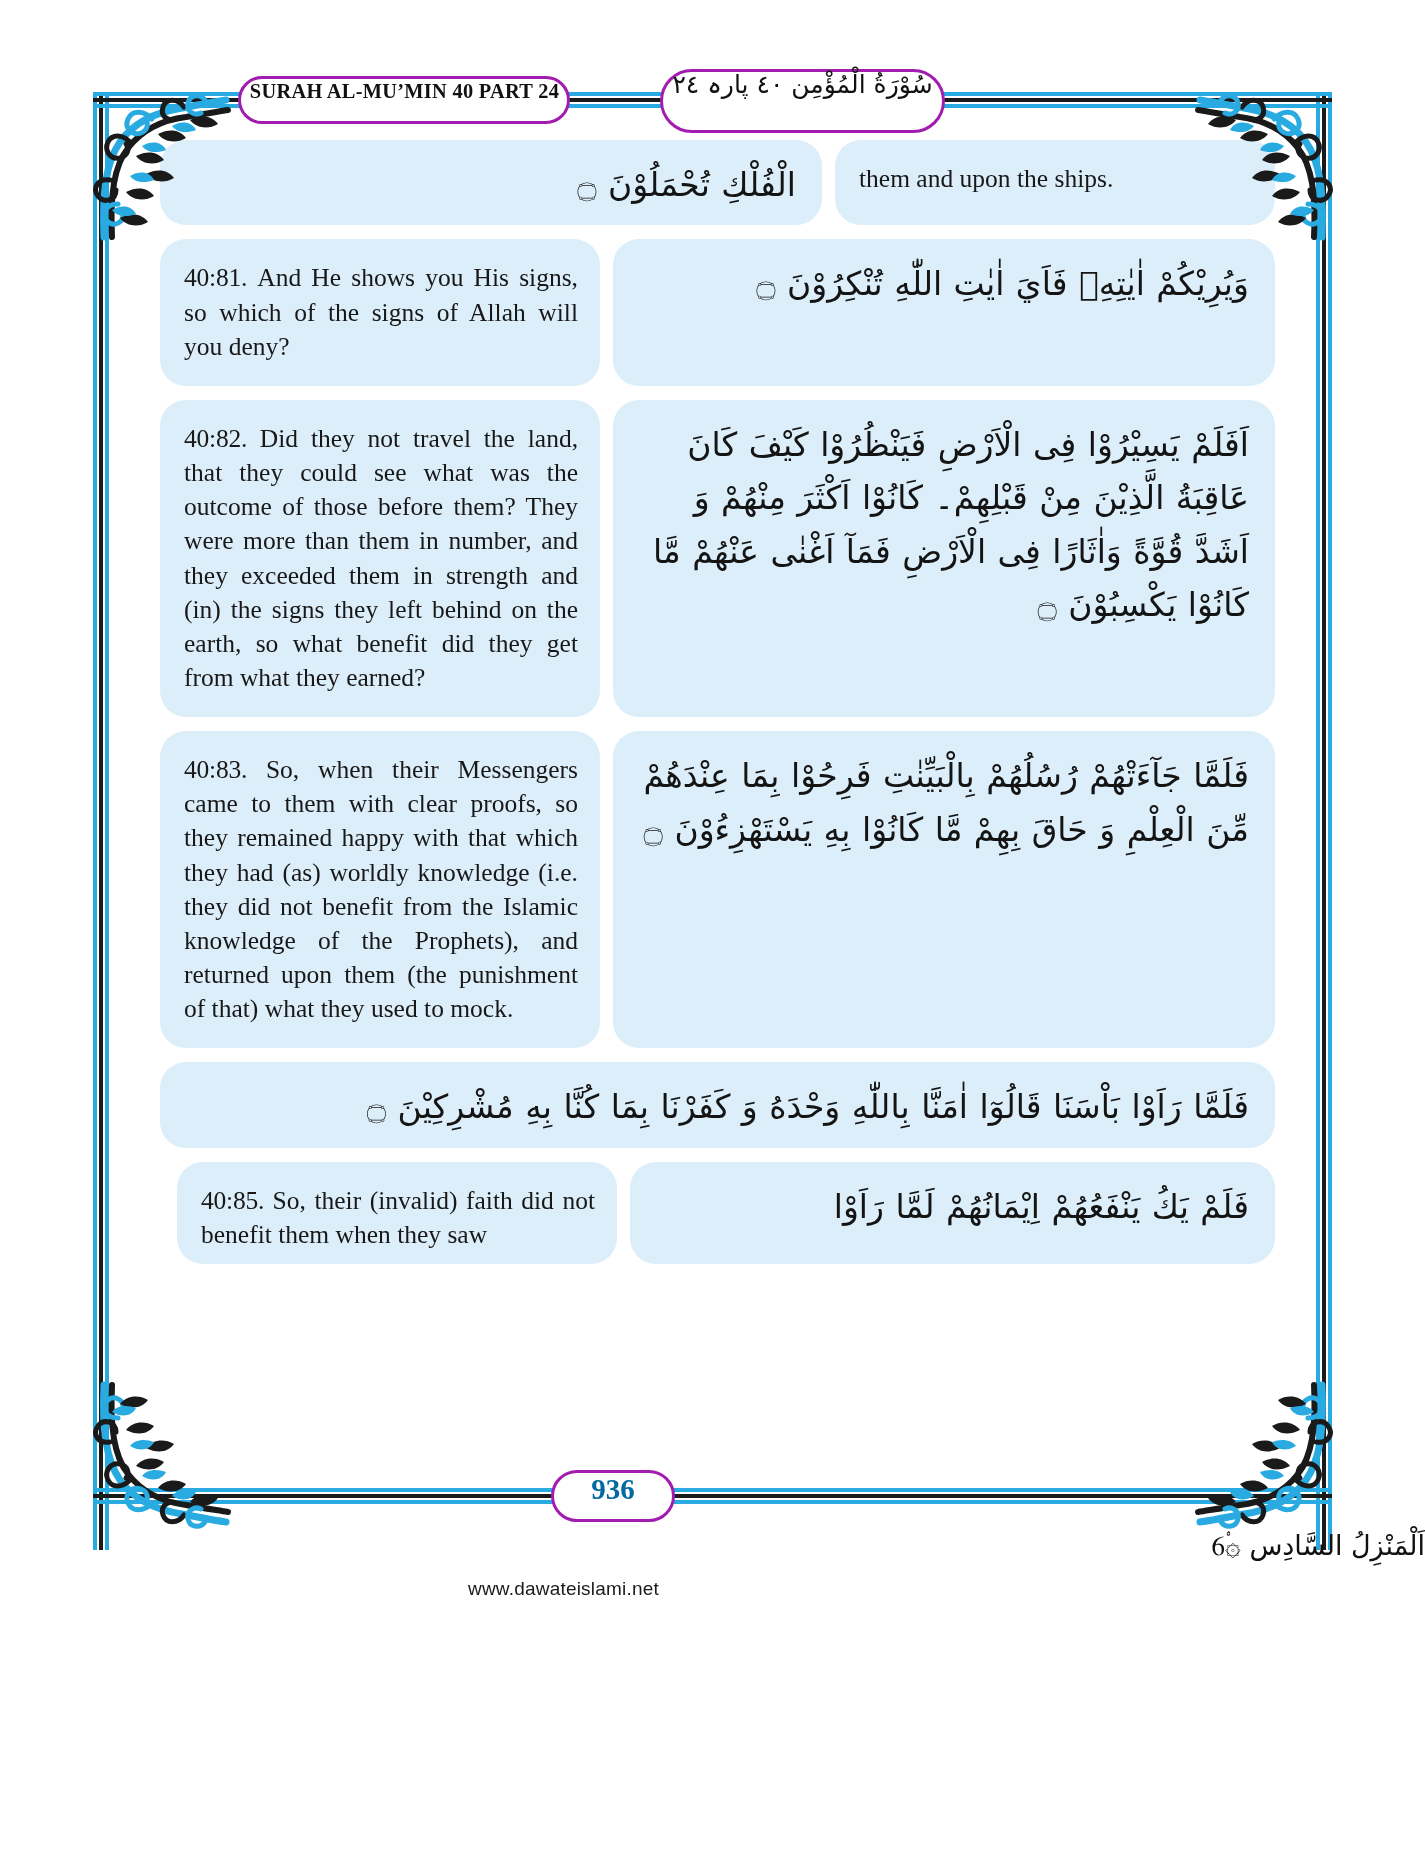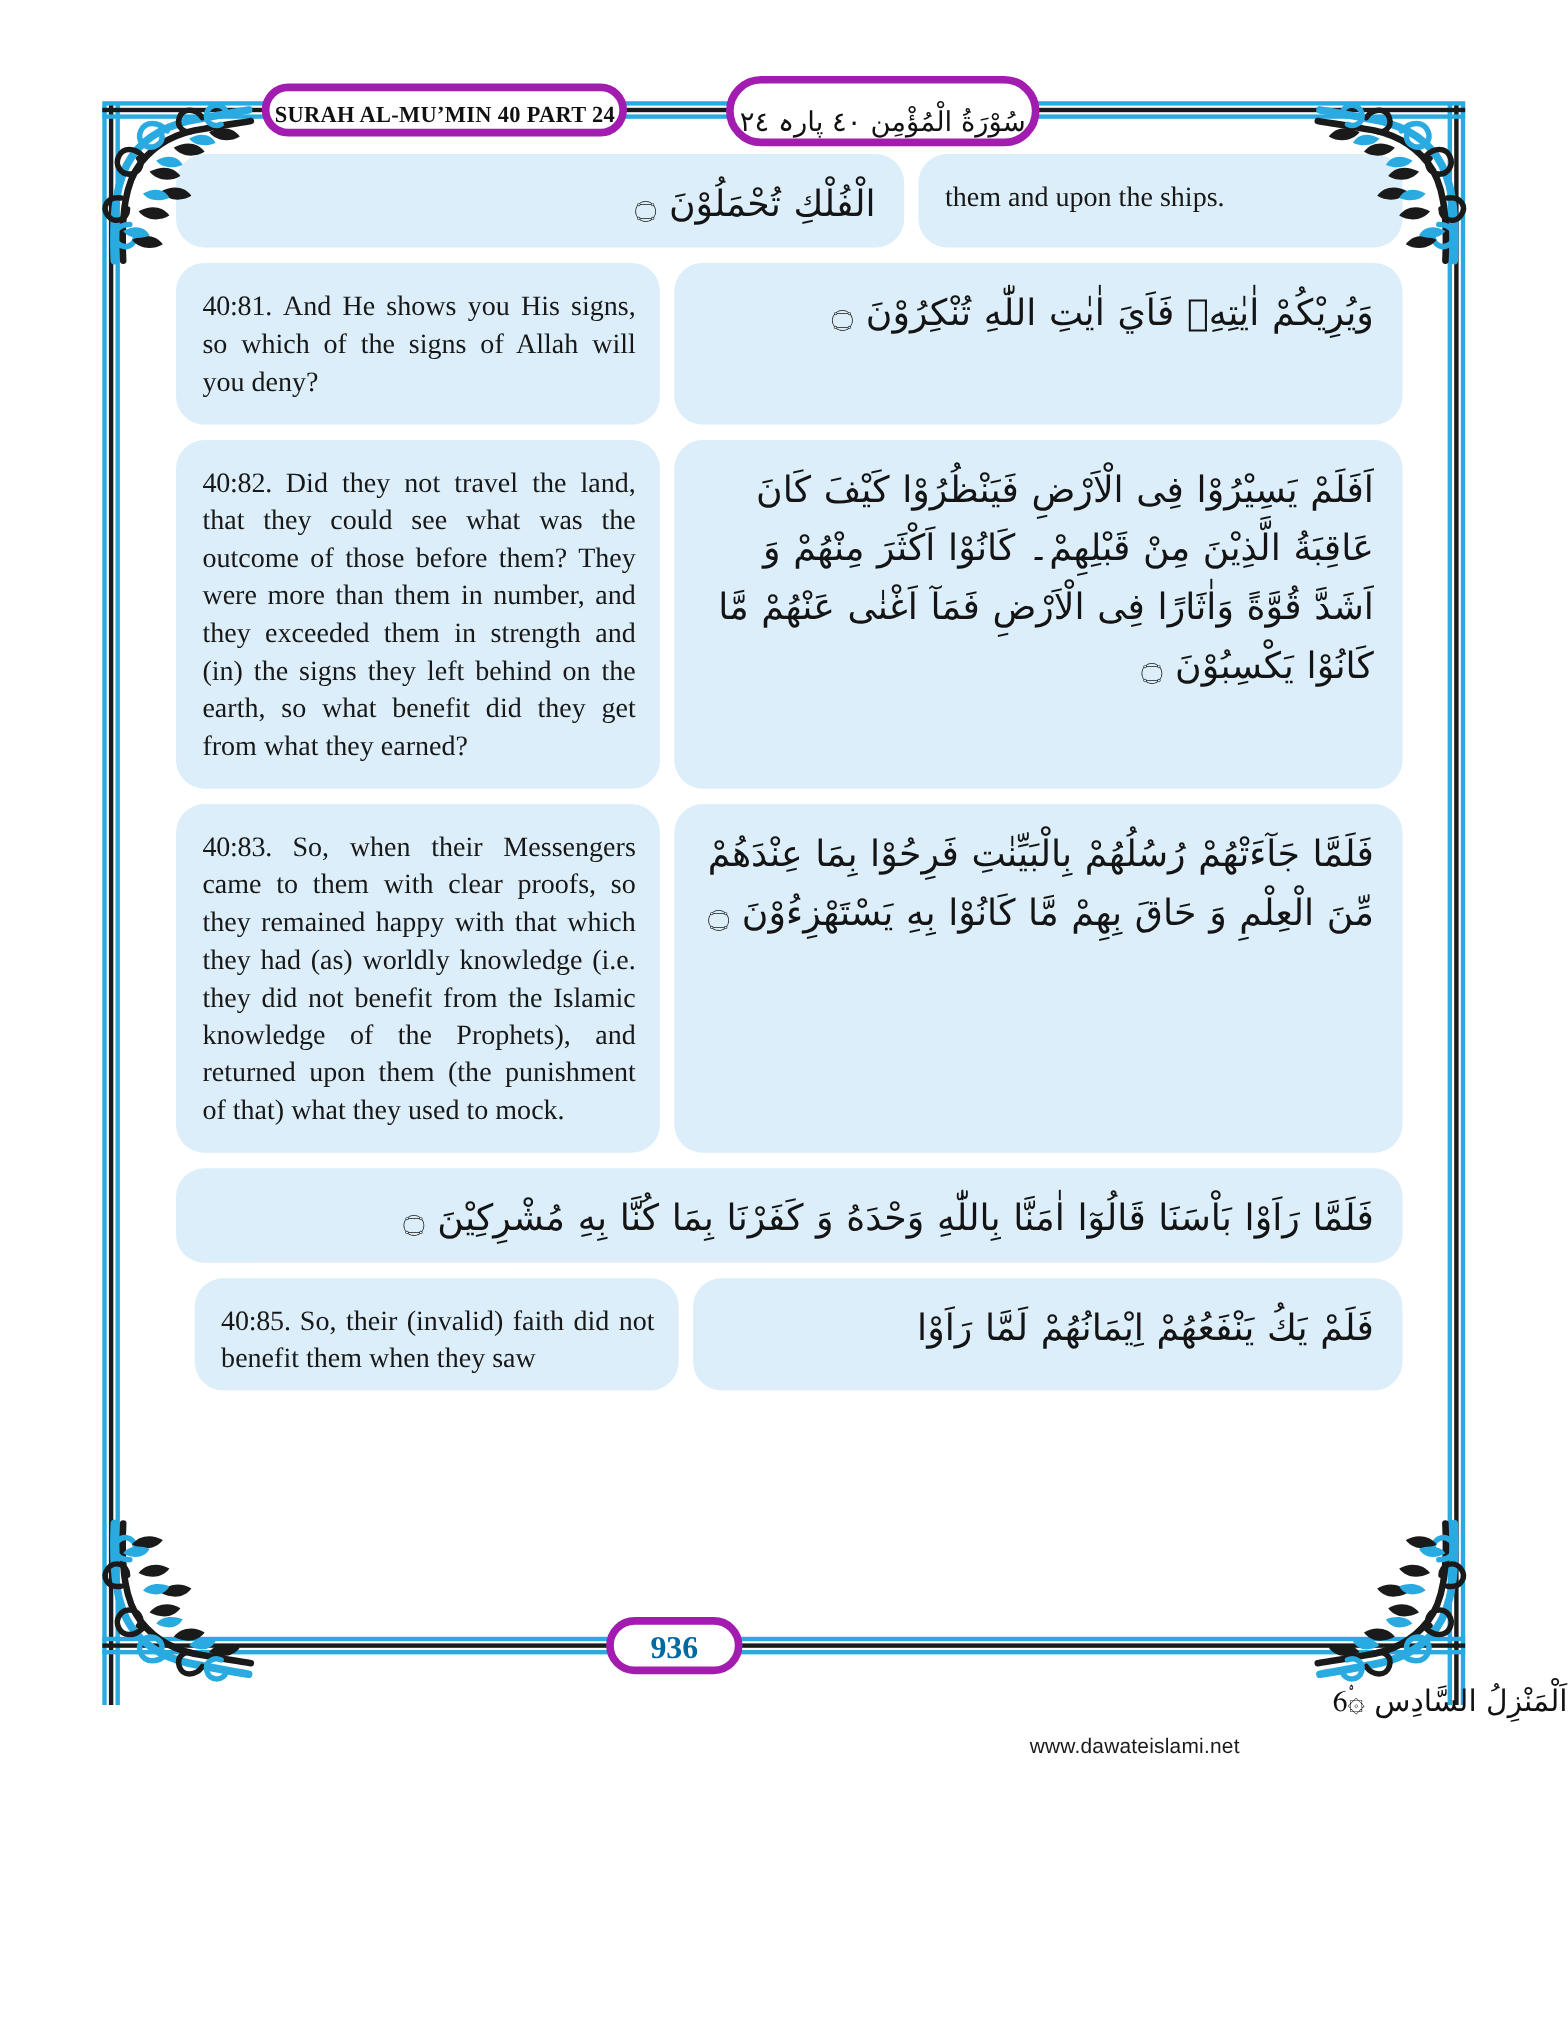--- a/index.html
+++ b/index.html
@@ -61,24 +61,24 @@
   .head-rule .rule-h.cyan  { background: #29ABE2; }
   .head-rule .rule-h.black { background: #1A1A1A; }
   .head-rule .rule-h:nth-child(1) { top: 0px; }
   .head-rule .rule-h:nth-child(2) { top: 6px; }
   .head-rule .rule-h:nth-child(3) { top: 12px; }
 
   
   .cartouche {
     position: absolute;
     background: #ffffff;
-    border: 7px solid #a21caf;
+    border: 3px solid #a21caf;
     border-radius: 40px;
     display: flex;
-    align-items: flex-end;
+    align-items: flex-start;
     justify-content: center;
     box-sizing: border-box;
     z-index: 5;
   }
   #header-title-cartouche {
     left: 238px;
     top: 76px;
     width: 332px;
     height: 48px;
   }
@@ -207,21 +207,21 @@
     font-family: "DejaVu Sans", sans-serif;
     font-size: 27px;
     color: #111111;
     direction: rtl;
   }
   #site-line {
     position: absolute;
     left: 0;
     top: 1578px;
     width: 1127px;
-    text-align: right;
+    text-align: center;
     font-family: "Liberation Sans", sans-serif;
     font-size: 19px;
     color: #1A1A1A;
     letter-spacing: 0.2px;
   }
 </style>
 </head>
 <body>
 
 <div class="page">

